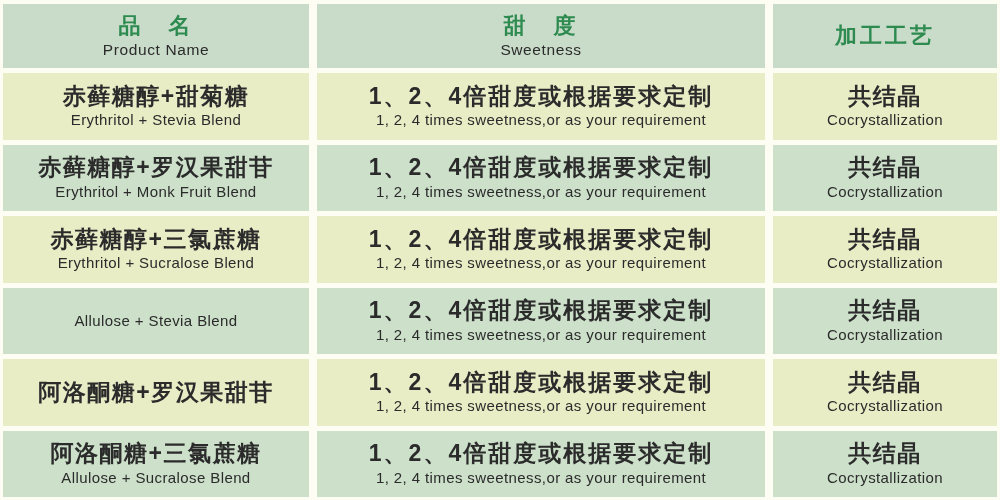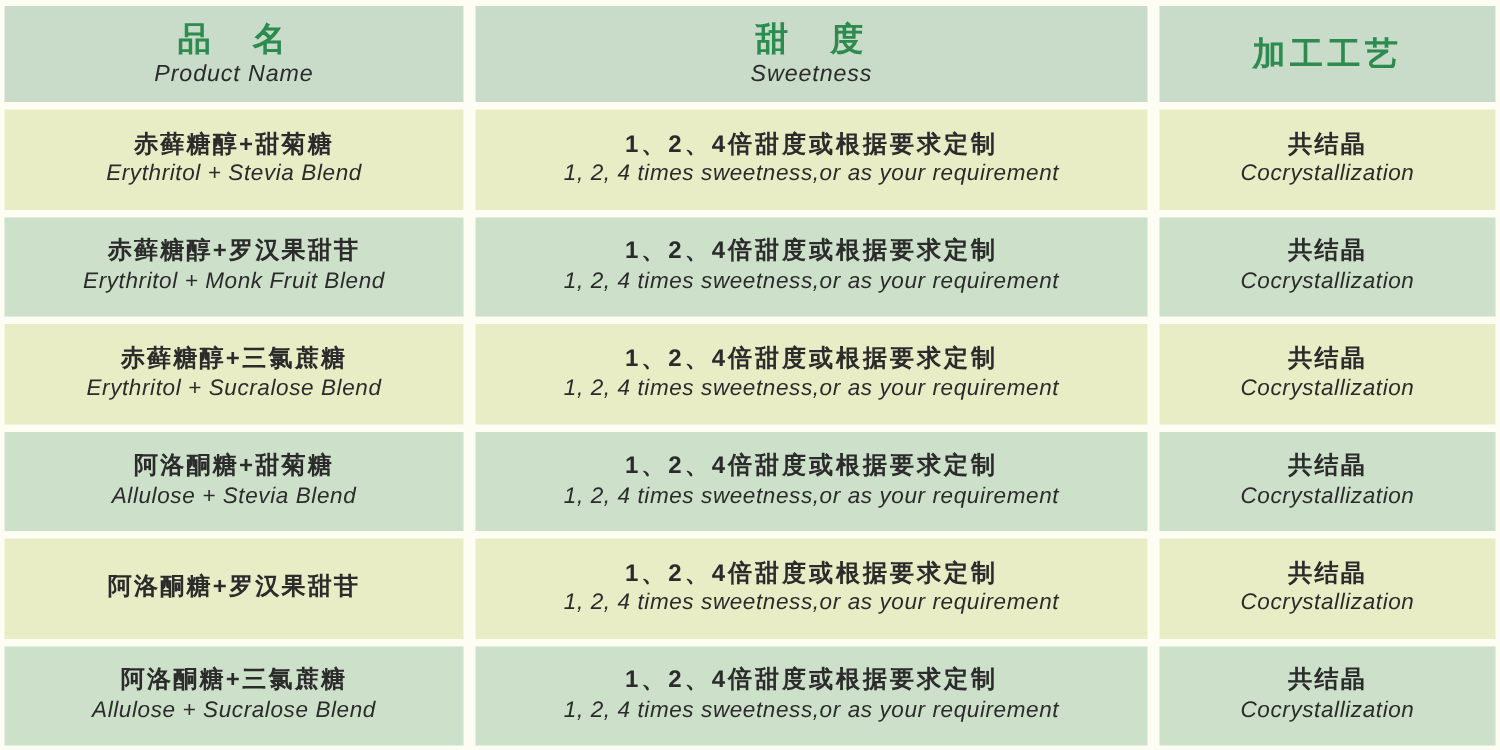--- a/index.html
+++ b/index.html
@@ -32,35 +32,34 @@
     justify-content: center;
     gap: 3px;
     text-align: center;
     overflow: hidden;
   }
   .cell.head   { background: var(--header-bg, #c9dbc9); }
   .cell.row-a  { background: var(--row-yellow-bg, #e9edc6); }
   .cell.row-b  { background: var(--row-green-bg, #cce0ca); align-items: center; }
 
   .zh {
-    font-size: 16px;
+    font-size: 23px;
     font-weight: 600;
     color: var(--text-dark, #2b2b2b);
     letter-spacing: 1.5px;
     line-height: 1.1;
     white-space: nowrap;
   }
   .en {
     font-size: 15px;
     font-weight: 400;
     color: var(--text-dark, #2b2b2b);
     letter-spacing: 0.4px;
     line-height: 1.1;
     white-space: nowrap;
-    font-style: italic;
   }
   .head .zh {
     font-size: 22px;
     font-weight: 700;
     color: var(--header-text-green, #2e8b50);
     letter-spacing: 3px;
   }
   .head .en {
     font-size: 15.5px;
     letter-spacing: 0.6px;
@@ -118,21 +117,20 @@
     <div class="cell row-a">
       <span class="zh sweet-zh">1、2、4倍甜度或根据要求定制</span>
       <span class="en">1, 2, 4 times sweetness,or as your requirement</span>
     </div>
     <div class="cell row-a">
       <span class="zh">共结晶</span>
       <span class="en">Cocrystallization</span>
     </div>
 
     <div class="cell row-b">
-      <span class="zh">阿洛酮糖+甜菊糖</span>
       <span class="en">Allulose + Stevia Blend</span>
     </div>
     <div class="cell row-b">
       <span class="zh sweet-zh">1、2、4倍甜度或根据要求定制</span>
       <span class="en">1, 2, 4 times sweetness,or as your requirement</span>
     </div>
     <div class="cell row-b">
       <span class="zh">共结晶</span>
       <span class="en">Cocrystallization</span>
     </div>

